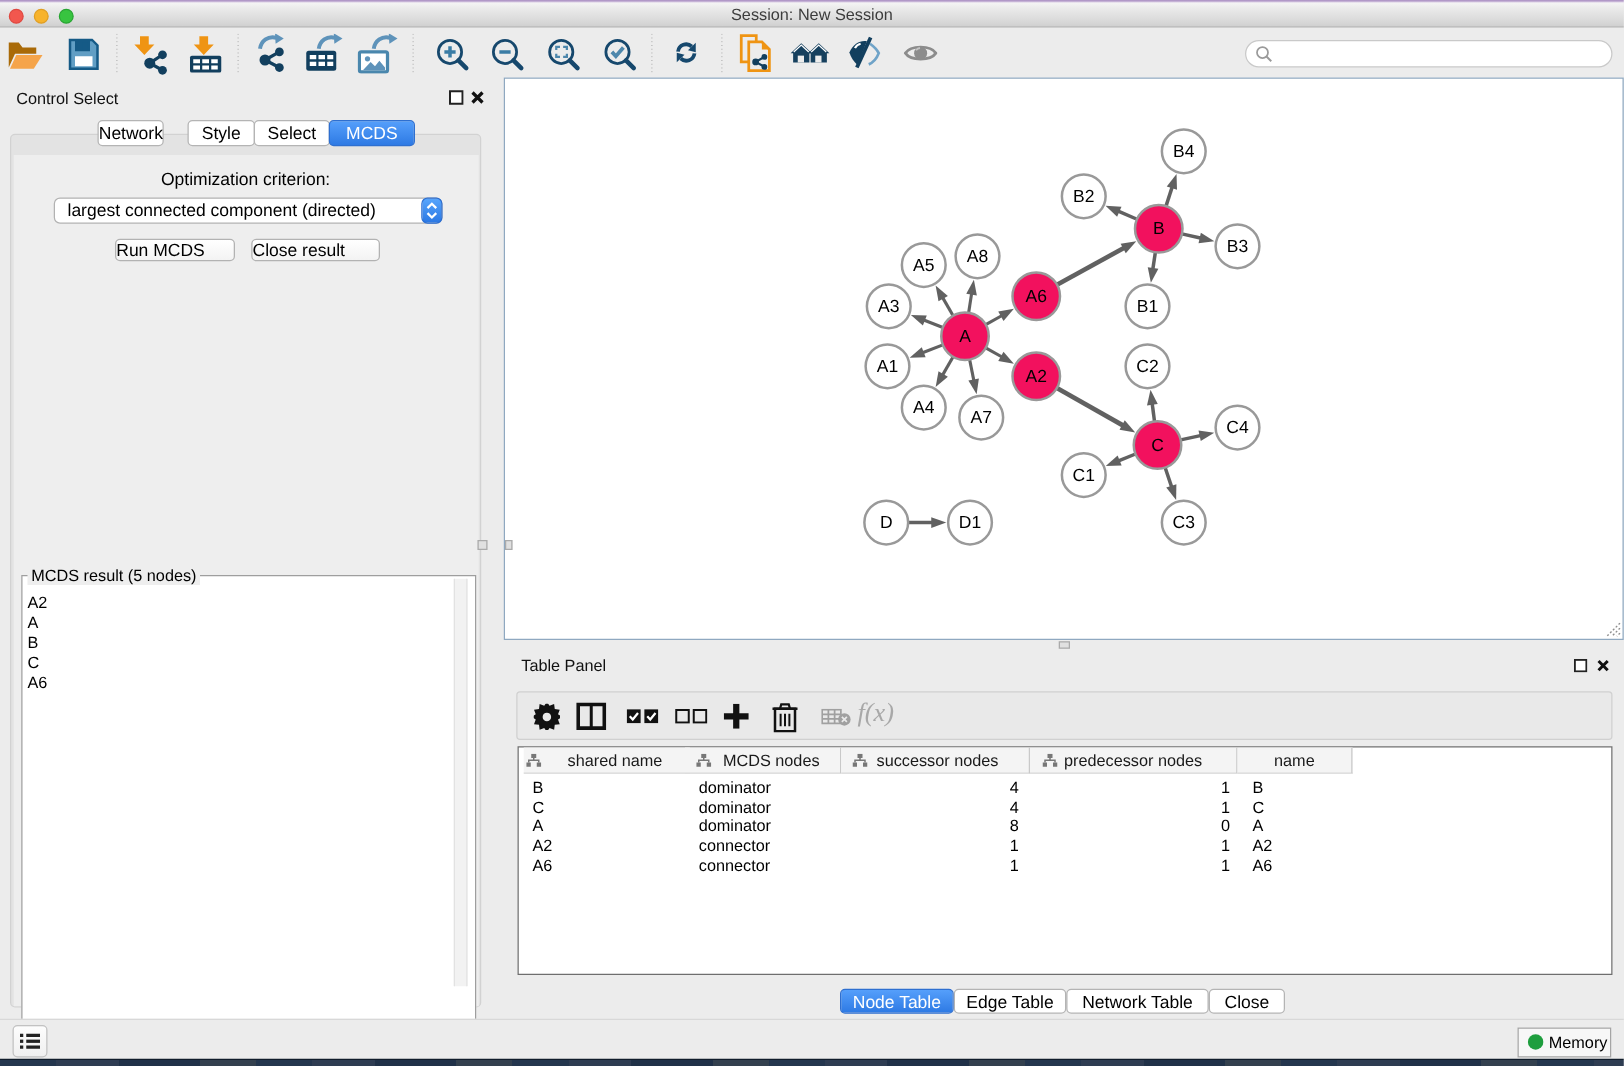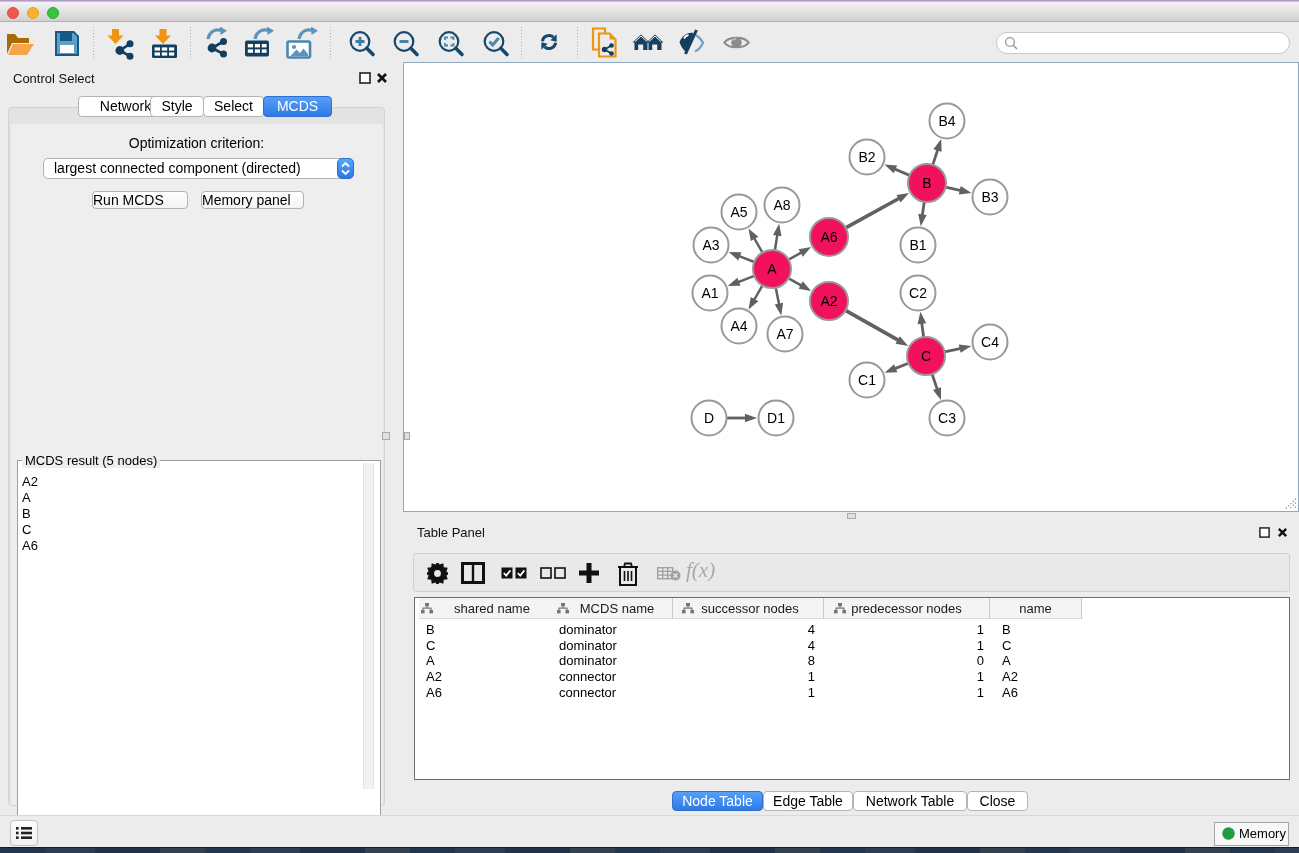--- a/index.html
+++ b/index.html
@@ -70,20 +70,21 @@
 #membox{position:absolute;left:1214px;top:822px;width:75px;height:24px;background:#f7f7f7;
  border:1px solid #a5a5a5;font-size:13px;line-height:22px}
 #darkstrip{position:absolute;left:0;top:847px;width:1299px;height:6px;
  background:repeating-linear-gradient(90deg,#24364e 0 45px,#2e3c52 45px 95px,#203148 95px 160px,#33404e 160px 205px);
  border-top:1px solid #101c2a}
 </style></head><body>
 <div id="titlebar">
  <div class="dot" style="left:7px;background:#f2574e;border:1px solid #df4840"></div>
  <div class="dot" style="left:27px;background:#f7b32c;border:1px solid #e09e22"></div>
  <div class="dot" style="left:47px;background:#38c440;border:1px solid #28a532"></div>
+ <div id="wtitle">Session: New Session</div>
 </div>
 <div id="topstrip"></div>
 <div id="toolbar">
  <div class="tsep" style="left:93px"></div>
     <div class="tsep" style="left:190px"></div>
  <div class="tsep" style="left:330px"></div>
     <div class="tsep" style="left:521px"></div>
  <div class="tsep" style="left:577px"></div>
  <svg class="ticon" style="left:5px;top:7px" width="30" height="28" viewBox="0 0 30 28">
   <path d="M2 4 L10 4 L13 8 L24 8 L24 13 L7 13 L2 24 Z" fill="#a96a08"></path>
@@ -206,33 +207,33 @@
 <div id="cp-title">Control Select</div>
 <svg class="abs" style="left:359px;top:72px" width="12" height="12" viewBox="0 0 12 12">
  <rect x="1" y="1" width="10" height="10" fill="#fff" stroke="#222" stroke-width="1.6"></rect>
   </svg>
 <svg class="abs" style="left:376px;top:72px" width="12" height="12" viewBox="0 0 12 12">
  <path d="M2 2 L10 10 M10 2 L2 10" stroke="#111" stroke-width="2.6"></path>
   </svg>
 <div id="cp-box">
     <div id="cp-inner"></div>
   </div>
-<div class="tab" style="left:78px;top:96px;width:95px">Network</div>
+<div class="tab" style="left:78px;top:96px;width:53px">Network</div>
 <div class="tab" style="left:150px;top:96px;width:54px">Style</div>
 <div class="tab" style="left:203px;top:96px;width:61px">Select</div>
 <div class="tab sel" style="left:263px;top:96px;width:69px">MCDS</div>
 <div id="optlabel">Optimization criterion:</div>
 <div id="dropdown"><span>largest connected component (directed)</span>
  <div id="stepper"><svg width="15" height="19" viewBox="0 0 15 19">
   <path d="M4 7.5 L7.5 4 L11 7.5" fill="none" stroke="#fff" stroke-width="1.8"></path>
   <path d="M4 11.5 L7.5 15 L11 11.5" fill="none" stroke="#fff" stroke-width="1.8"></path>
       </svg></div>
 </div>
 <div class="btn" style="left:92px;width:96px">Run MCDS</div>
-<div class="btn" style="left:201px;width:103px">Memory panel</div>
+<div class="btn" style="left:201px;width:103px">Close result</div>
 <div id="mcdsbox">
  <div id="mcdslabel">MCDS result (5 nodes)</div>
  <div id="mcdslist">A2<br>A<br>B<br>C<br>A6</div>
  <div id="mcdssb"></div>
 </div>
 
 <div class="abs" style="left:382px;top:432px;width:8px;height:8px;background:#e0e0e0;border:1px solid #aaa"></div>
 <div class="abs" style="left:404px;top:432px;width:6px;height:8px;background:#e0e0e0;border:1px solid #aaa;z-index:5"></div>
 <div class="abs" style="left:847px;top:513px;width:9px;height:6px;background:#e0e0e0;border:1px solid #aaa"></div>
 
@@ -364,21 +365,21 @@
         <path d="M0.7 4.4 h15 M0.7 8.1 h15 M5.7 0.7 v11 M10.7 0.7 v11"></path>
   </g>
   <circle cx="18.5" cy="8.5" r="5" fill="#a0a0a0"></circle>
   <path d="M16.5 6.5 l4 4 M20.5 6.5 l-4 4" stroke="#e9e9e9" stroke-width="1.4"></path>
  </svg>
  <div class="abs" style="left:272px;top:4px;width:50px;font-family:'Liberation Serif',serif;
   font-style:italic;font-size:21px;color:#a8a8a8">f(x)</div>
 </div>
 <div id="tblbox">
  <div class="th" style="left:4px;width:133px"><span style="margin-left:14px">shared name</span></div>
- <div class="th" style="left:133px;width:125px"><span style="margin-left:14px">MCDS name</span></div>
+ <div class="th" style="left:133px;width:125px"><span style="margin-left:14px">MCDS nodes</span></div>
  <div class="th" style="left:258px;width:151px"><span style="margin-left:4px">successor nodes</span></div>
  <div class="th" style="left:409px;width:166px"><span style="">predecessor nodes</span></div>
  <div class="th" style="left:575px;width:92px">name</div>
  <svg class="abs" style="left:6px;top:5px" width="12" height="11" viewBox="0 0 12 11">
       <g fill="#777">
         <rect x="4" y="0" width="4" height="3.4"></rect>
         <rect x="0" y="7" width="3.6" height="3.4"></rect>
         <rect x="8.4" y="7" width="3.6" height="3.4"></rect>
         <path d="M6 3.4 v2 M2 7 v-1.8 h8 v1.8" stroke="#777" fill="none" stroke-width="1.2"></path>
       </g>

